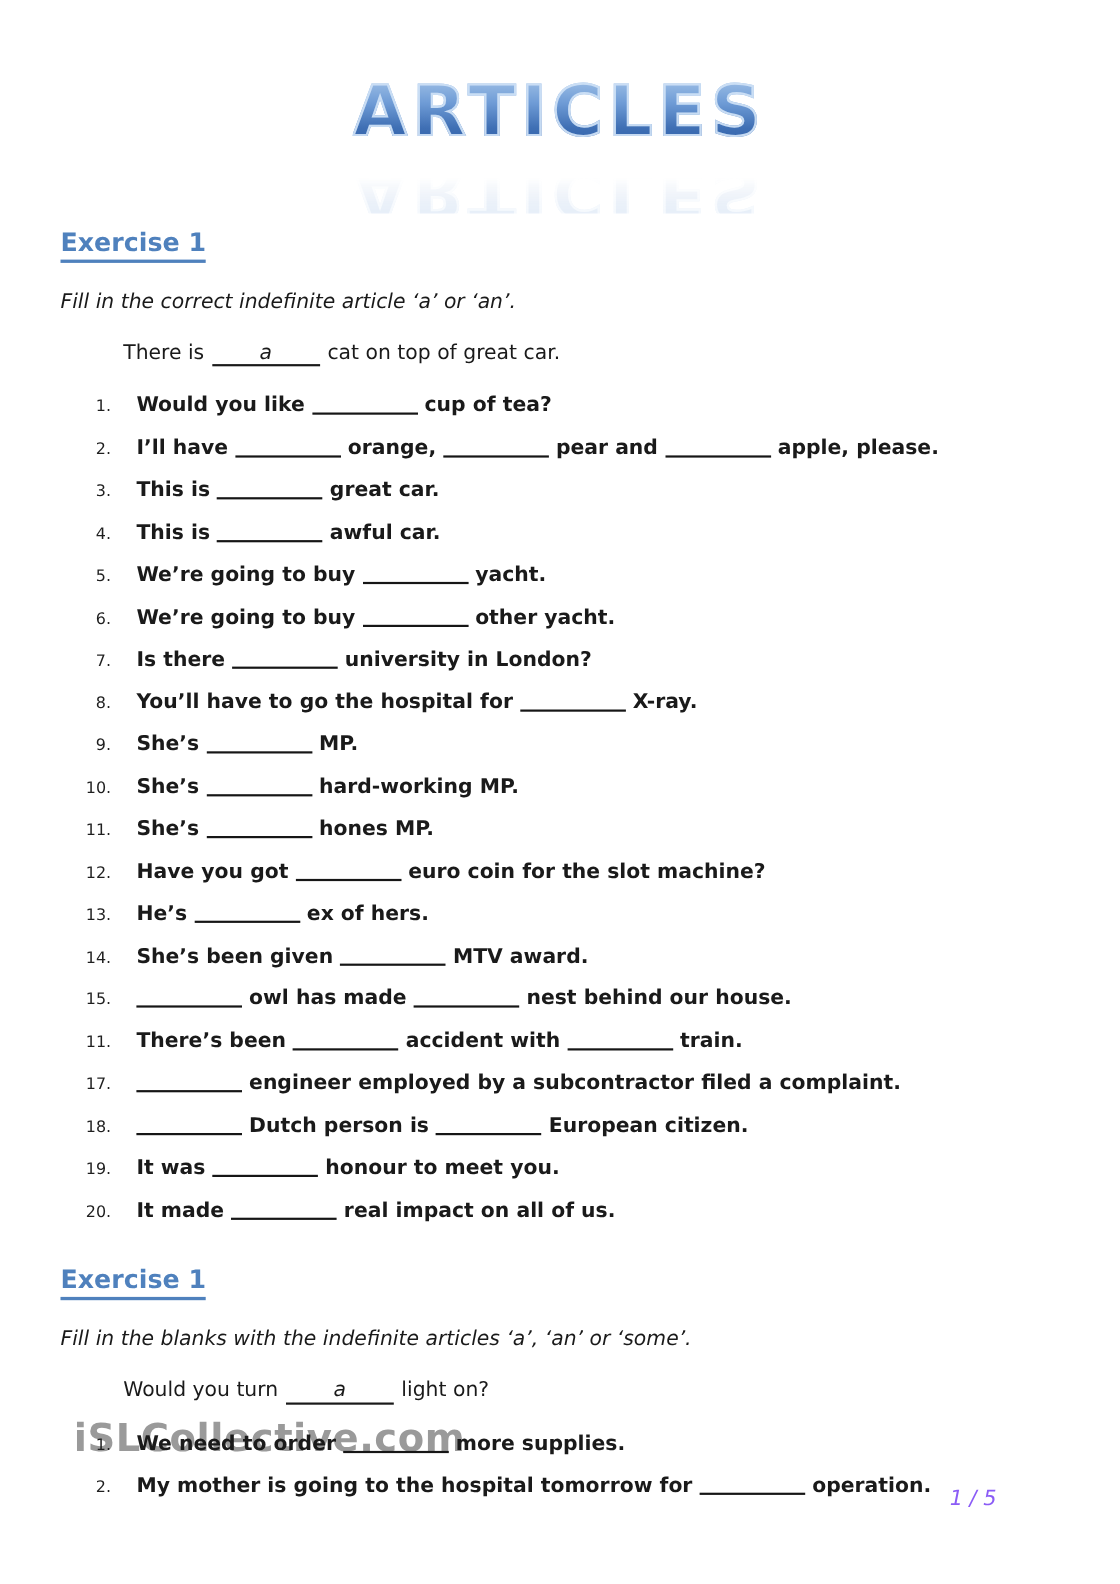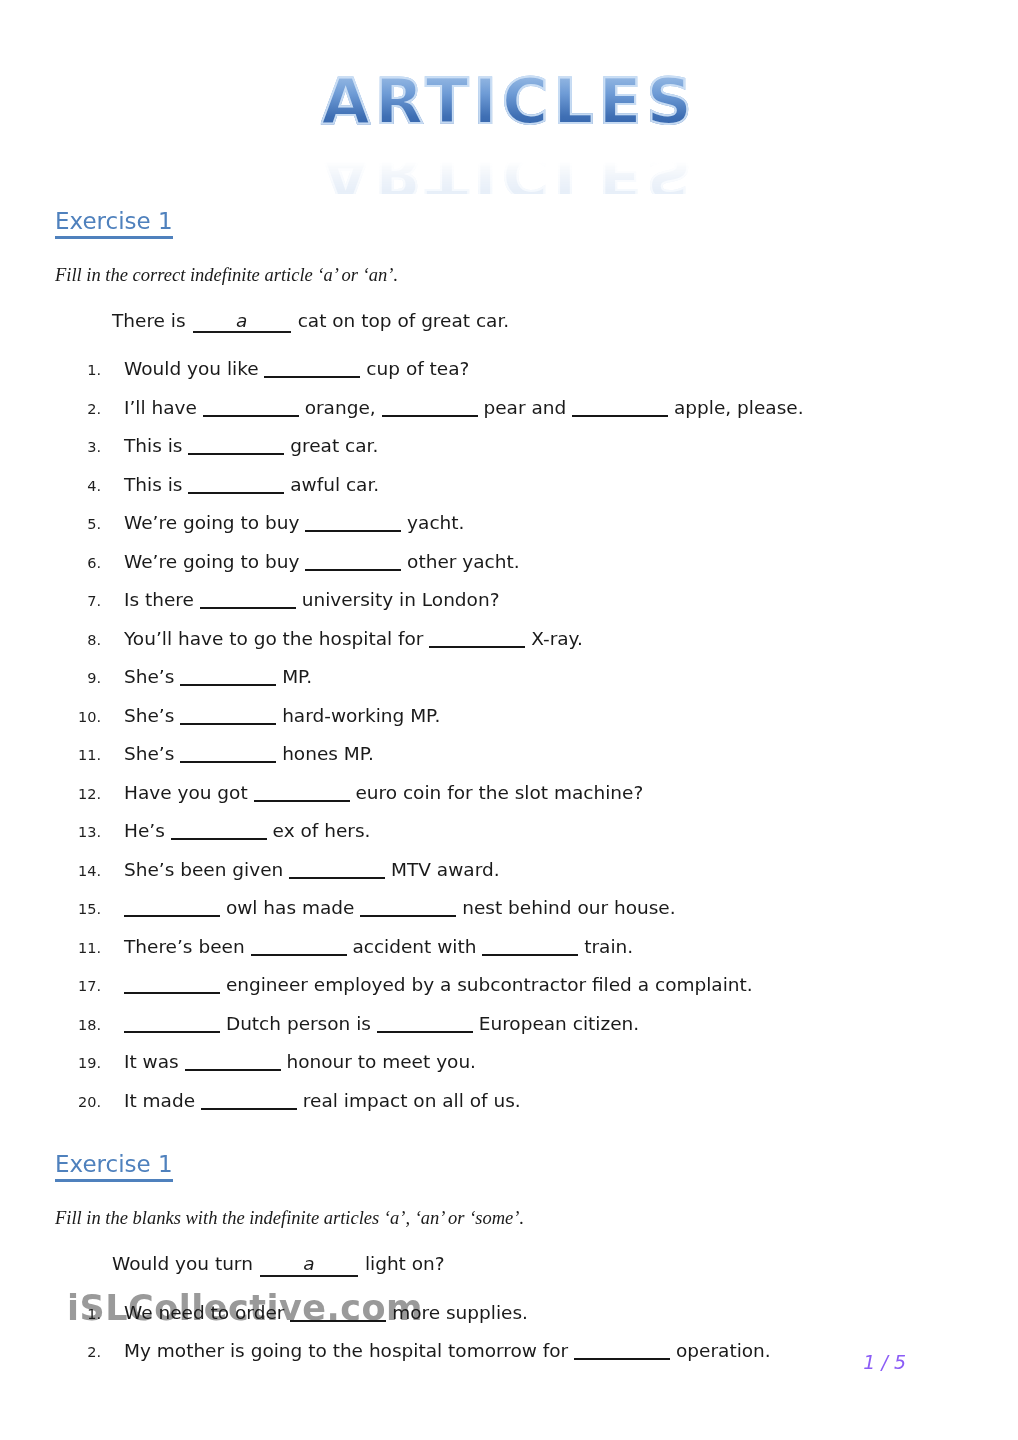--- a/index.html
+++ b/index.html
@@ -34,35 +34,34 @@
     transform: scaleY(-1);
     opacity: 0.40;
     -webkit-mask-image: linear-gradient(to bottom, rgba(0,0,0,0.75) 0%, rgba(0,0,0,0) 68%);
     mask-image: linear-gradient(to bottom, rgba(0,0,0,0.75) 0%, rgba(0,0,0,0) 68%);
   }
 
   
   .ex-heading {
     display: inline-block;
     font-size: 23px;
-    font-weight: normal;
+    font-weight: bold;
     color: #4f81bd;
     border-bottom: 3px solid #4f81bd;
     padding-bottom: 1px;
     line-height: 1.15;
   }
   .ex1-heading-row { margin-top: 14px; }
   .ex2-heading-row { margin-top: 38px; }
 
   .instruction {
     font-style: italic;
     font-size: 18.5px;
     margin-top: 25px;
     line-height: 1.2;
-    font-family: Liberation Serif, serif;
   }
 
   
   .example {
     margin-top: 23px;
     padding-left: 57px;
     font-size: 18.5px;
     line-height: 1.25;
   }
   .answer-blank {
@@ -85,21 +84,21 @@
     font-size: 18.5px;
     line-height: 22.5px;
   }
   .q-num {
     flex: 0 0 46px;
     text-align: right;
     padding-right: 0;
     font-size: 14.5px;
     color: #1f1f1f;
   }
-  .q-text { padding-left: 23px; }
+  .q-text { padding-left: 23px; font-weight: bold; }
   .blank {
     display: inline-block;
     width: 96px;
     height: 2px;
     background: #161616;
     vertical-align: baseline;
     transform: translateY(3px);
   }
 
   

